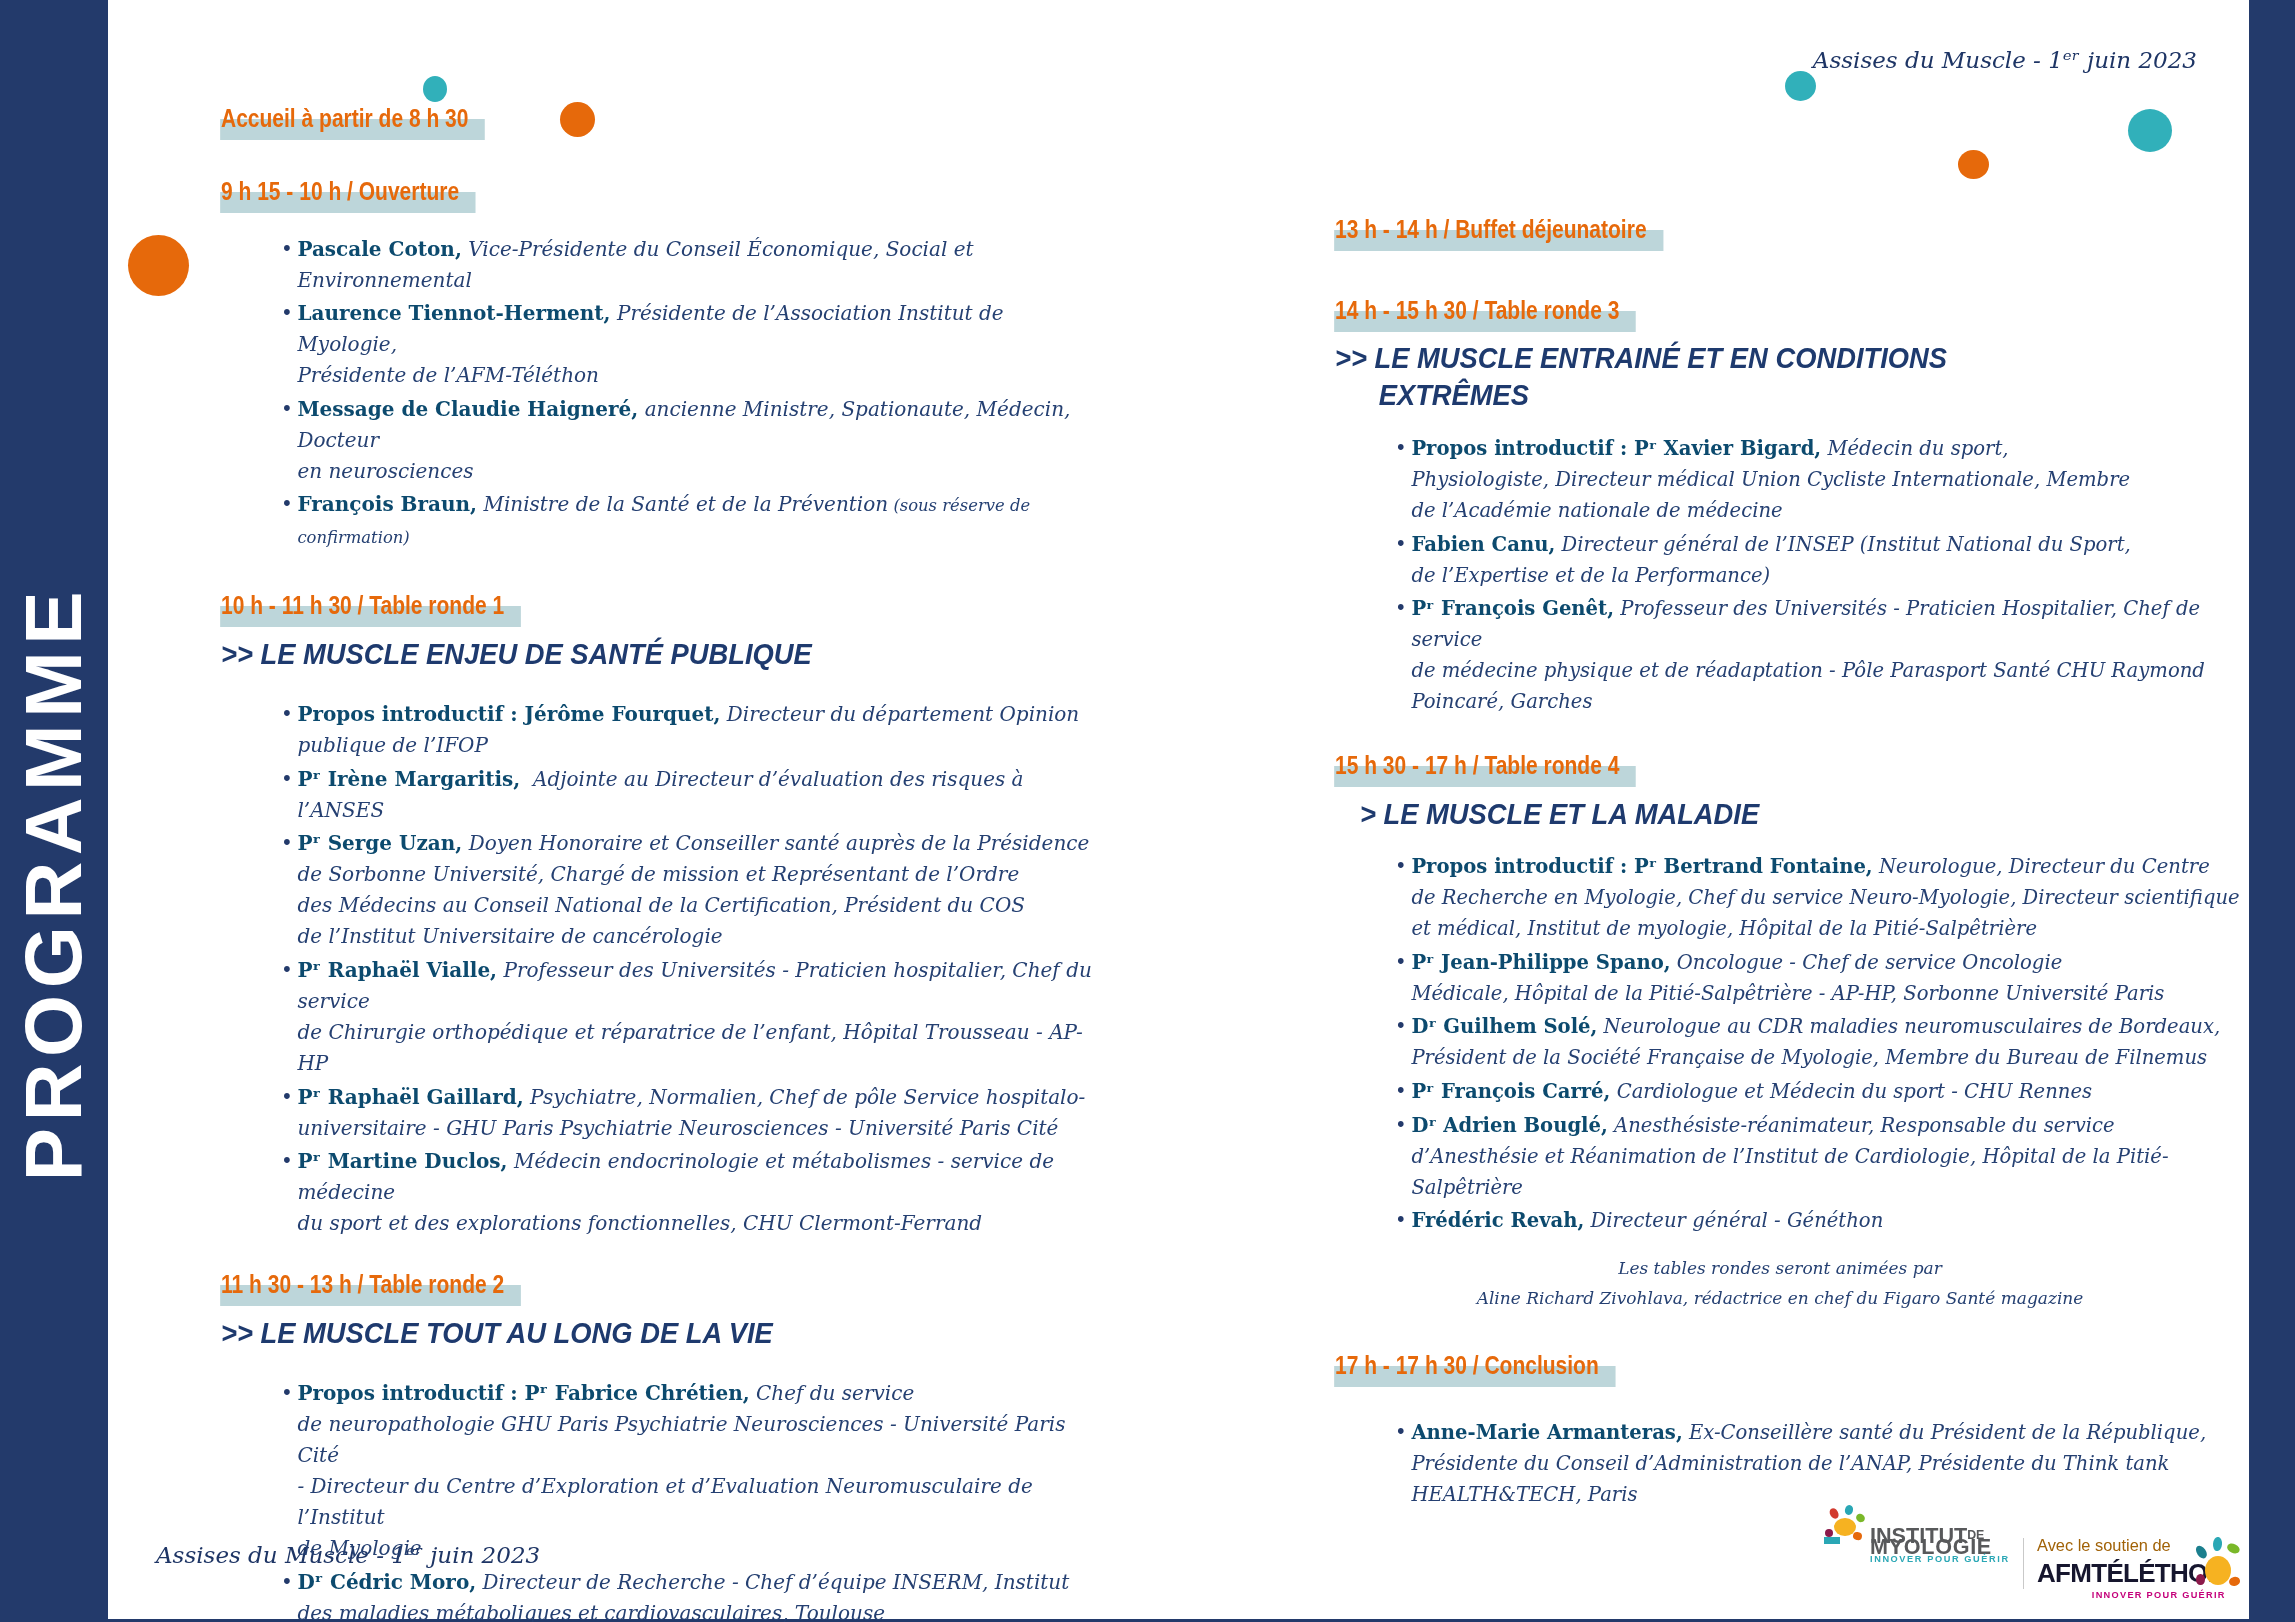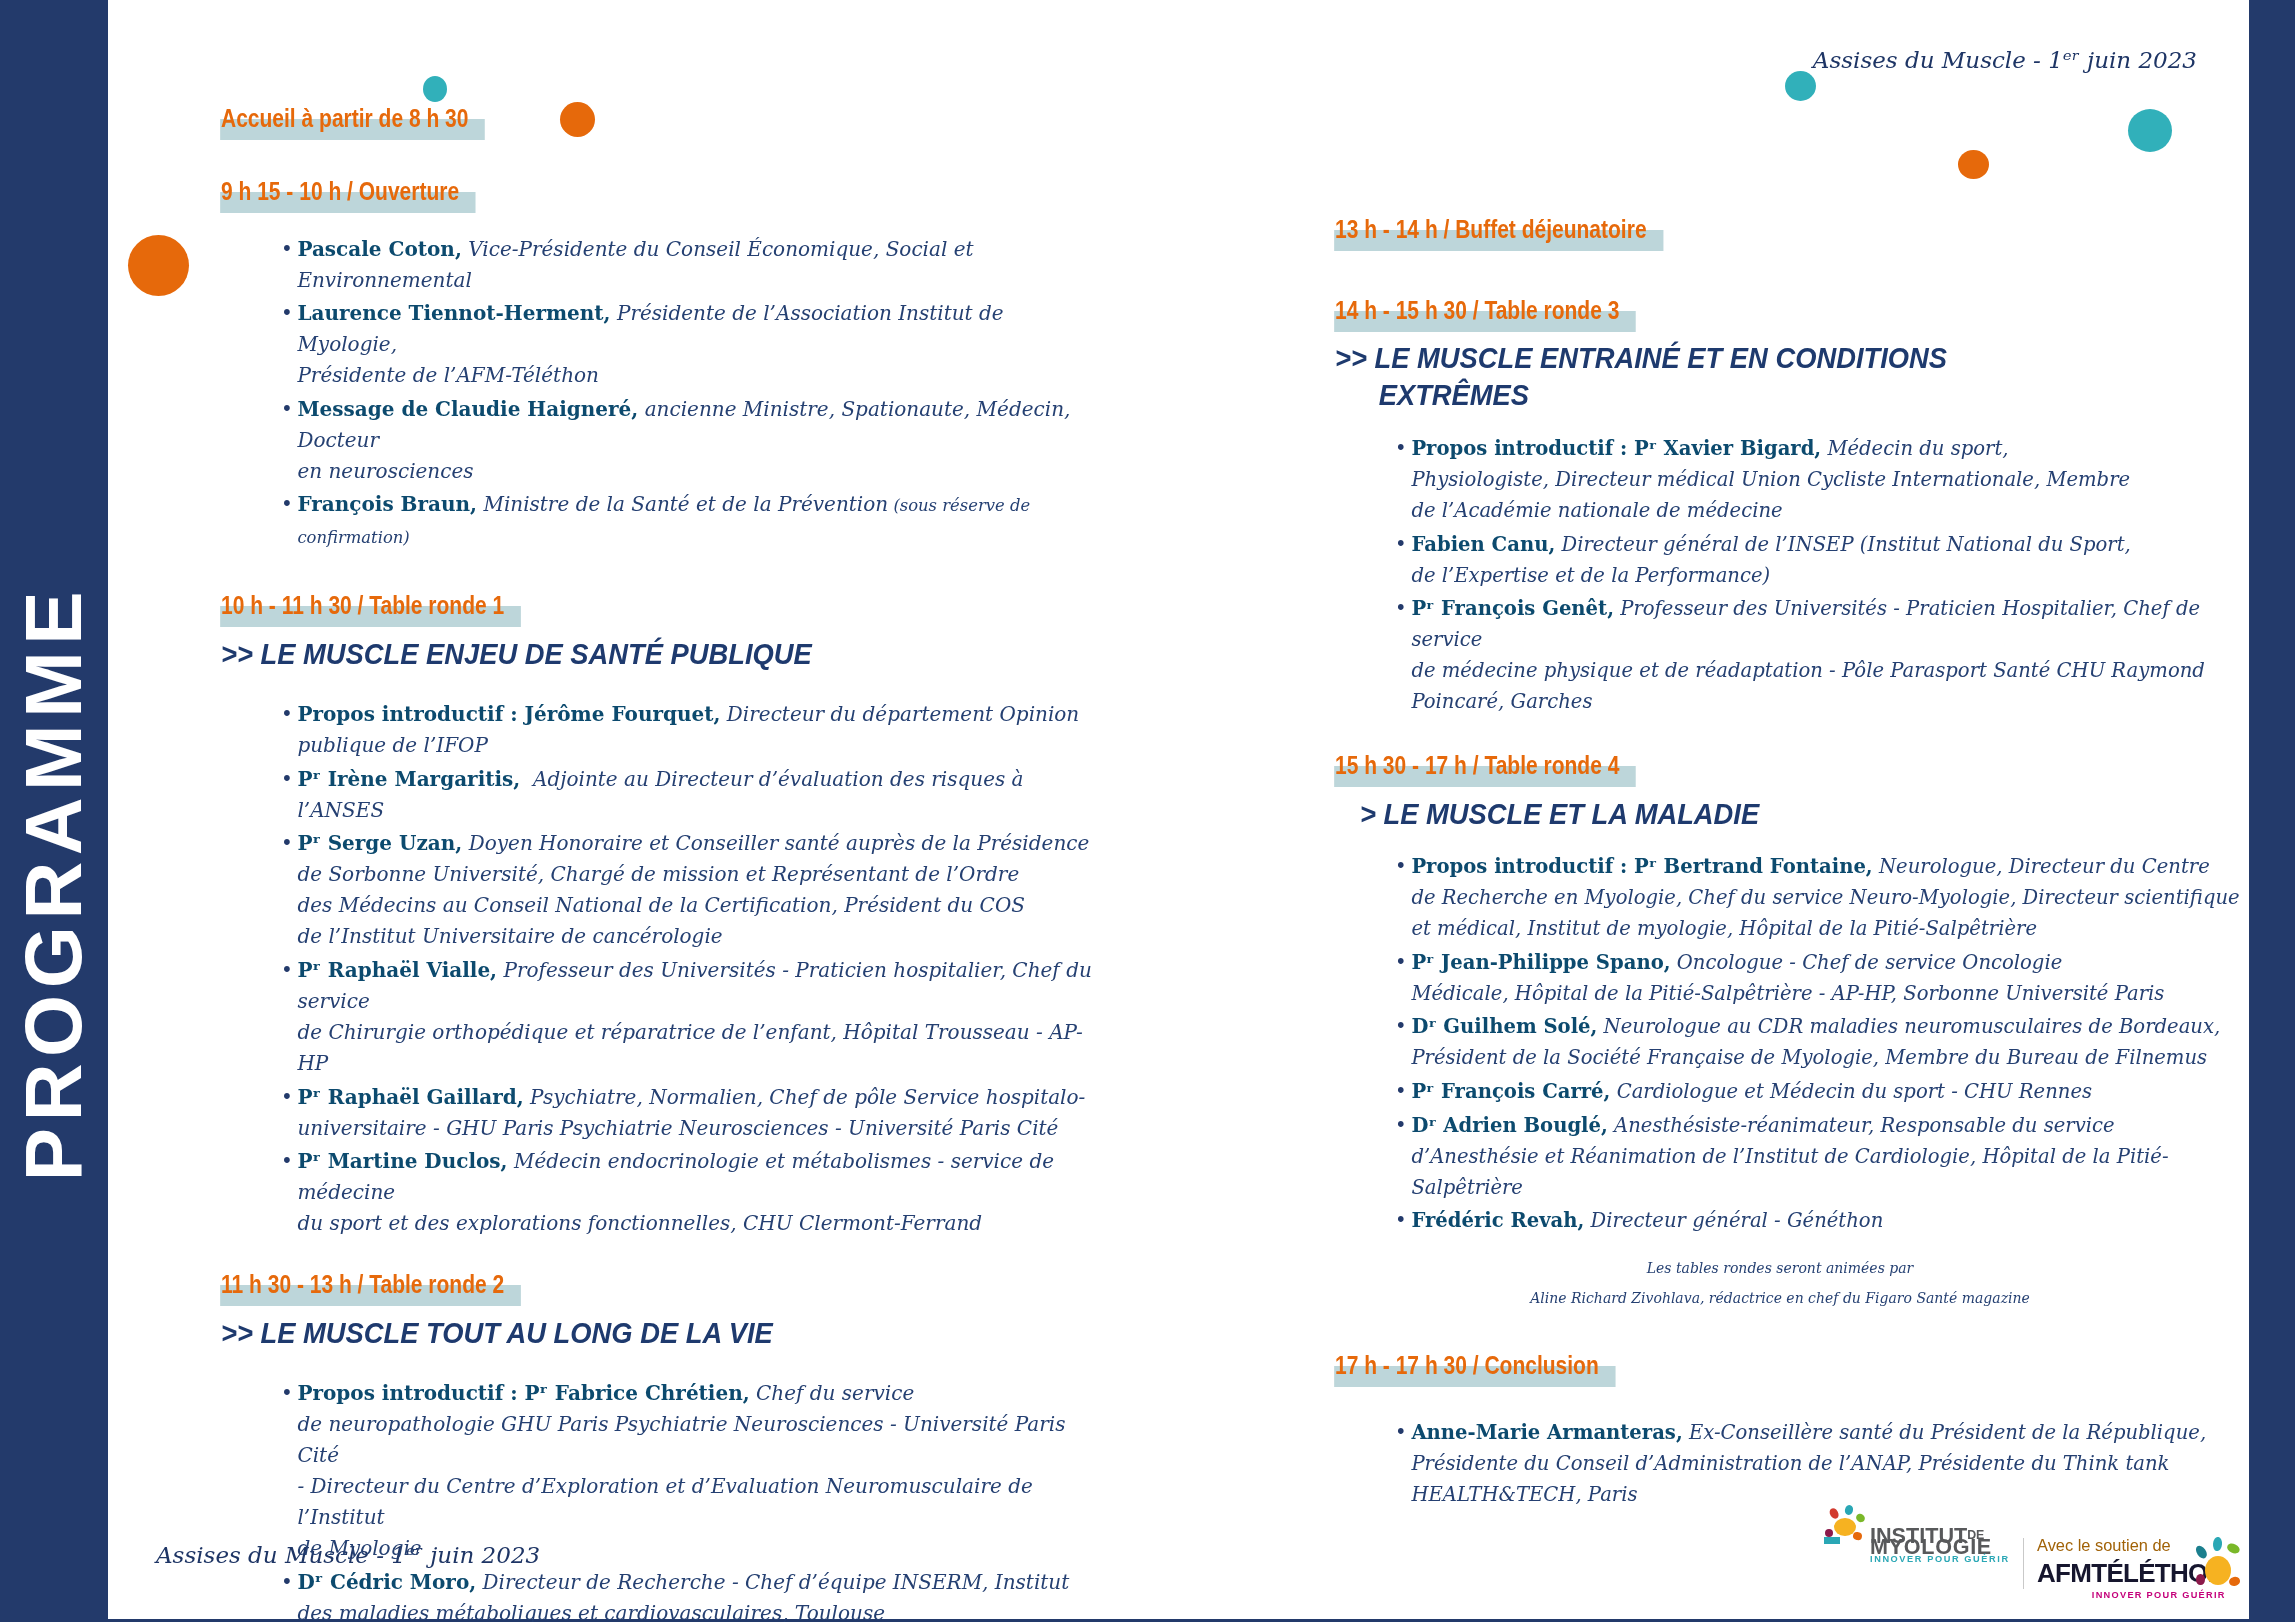--- a/index.html
+++ b/index.html
@@ -55,21 +55,21 @@
   .note{font-style:italic;font-size:16.4px;color:#254072;}
 
   .mt-ouverture{margin-top:43px;}
   .mt-sec-left1{margin-top:37px;}
   .mt-sec-left2{margin-top:30px;}
   .mt-sec-right1{margin-top:51px;}
   .mt-sec-right2{margin-top:33px;}
   .mt-concl{margin-top:37px;}
   .col-left ul.items{margin-bottom:0;}
 
-  .footnote{margin-top:18.3px;text-align:center;font-style:italic;font-size:14px;line-height:29.4px;
+  .footnote{margin-top:18.3px;text-align:center;font-style:italic;font-size:17px;line-height:29.4px;
             white-space:pre-wrap;color:#254072;width:890px;}
   ul.items.concl{margin-top:37px;}
 
   
   .logos{position:absolute;left:1820px;top:1502px;width:419px;height:98px;
          font-family:"Liberation Sans",sans-serif;}
   .myo-icon{position:absolute;left:5.2px;top:1.3px;width:42px;height:37px;}
   .myo-icon .blob{position:absolute;border-radius:50%;}
   .myo-body{left:9.2px;top:14.4px;width:22px;height:18.3px;background:#f6b221;}
   .myo-p1{left:5.2px;top:5.2px;width:7.9px;height:10.5px;background:#d23b2f;transform:rotate(-30deg);}

